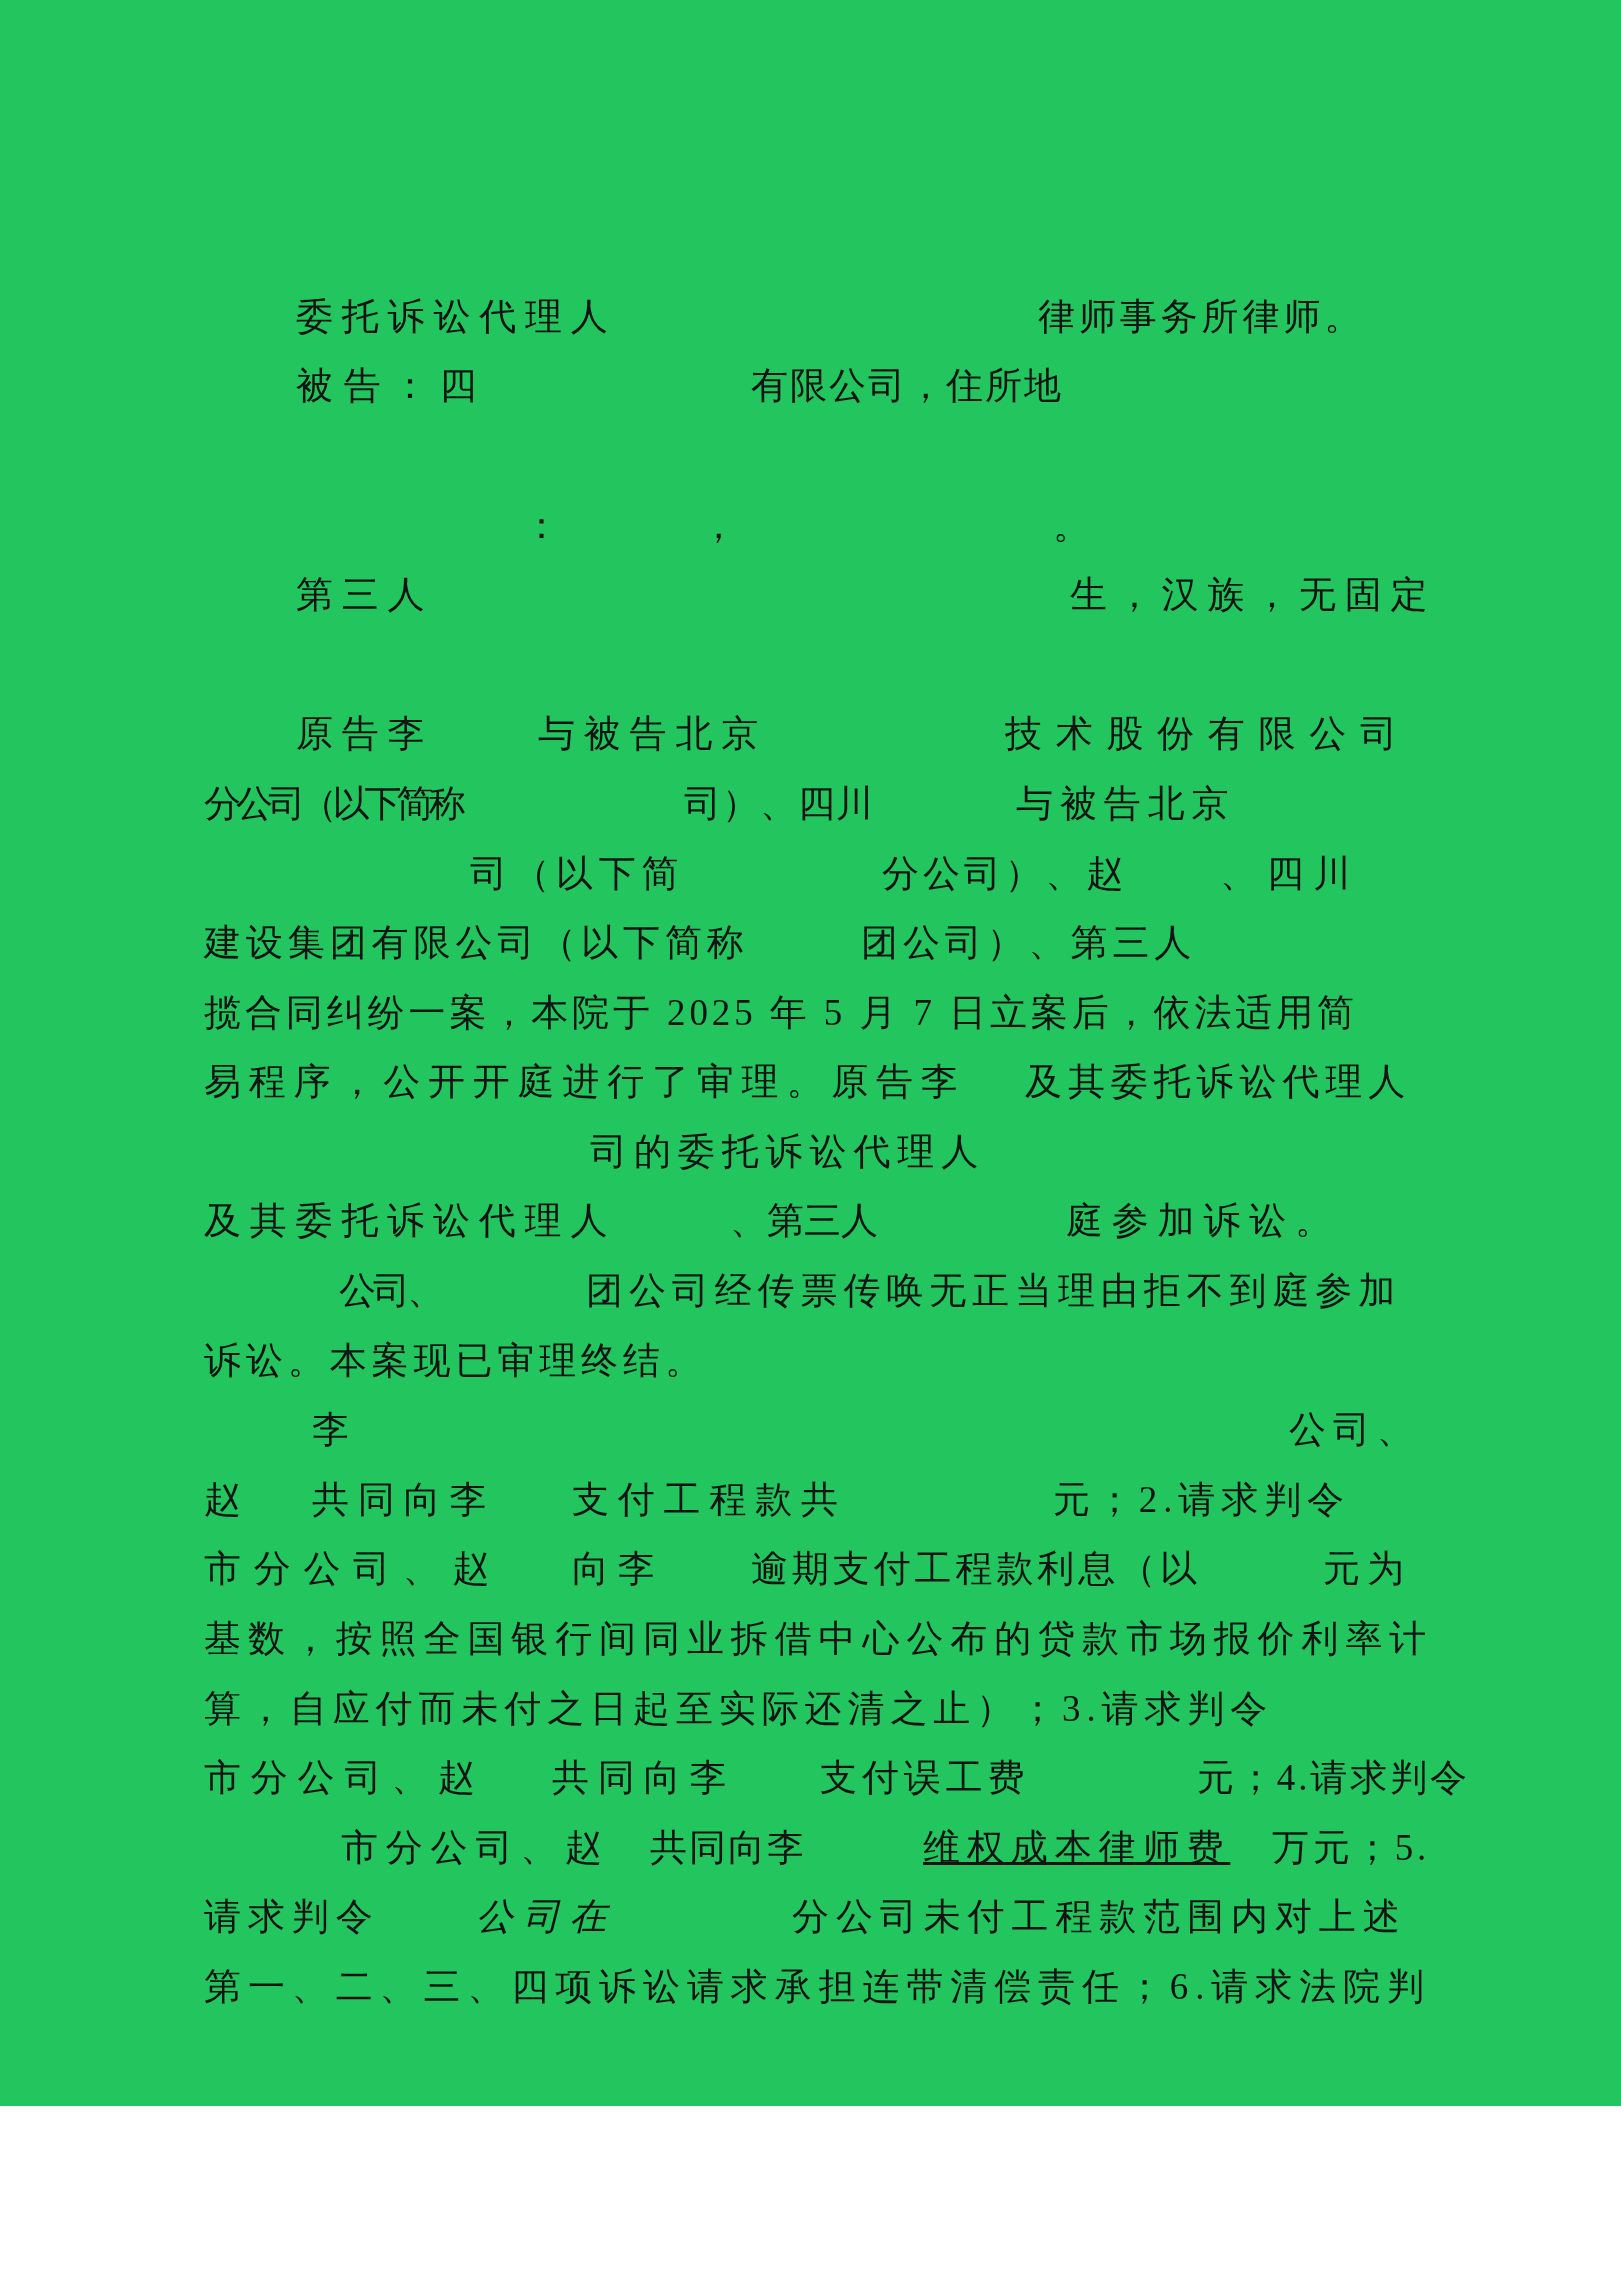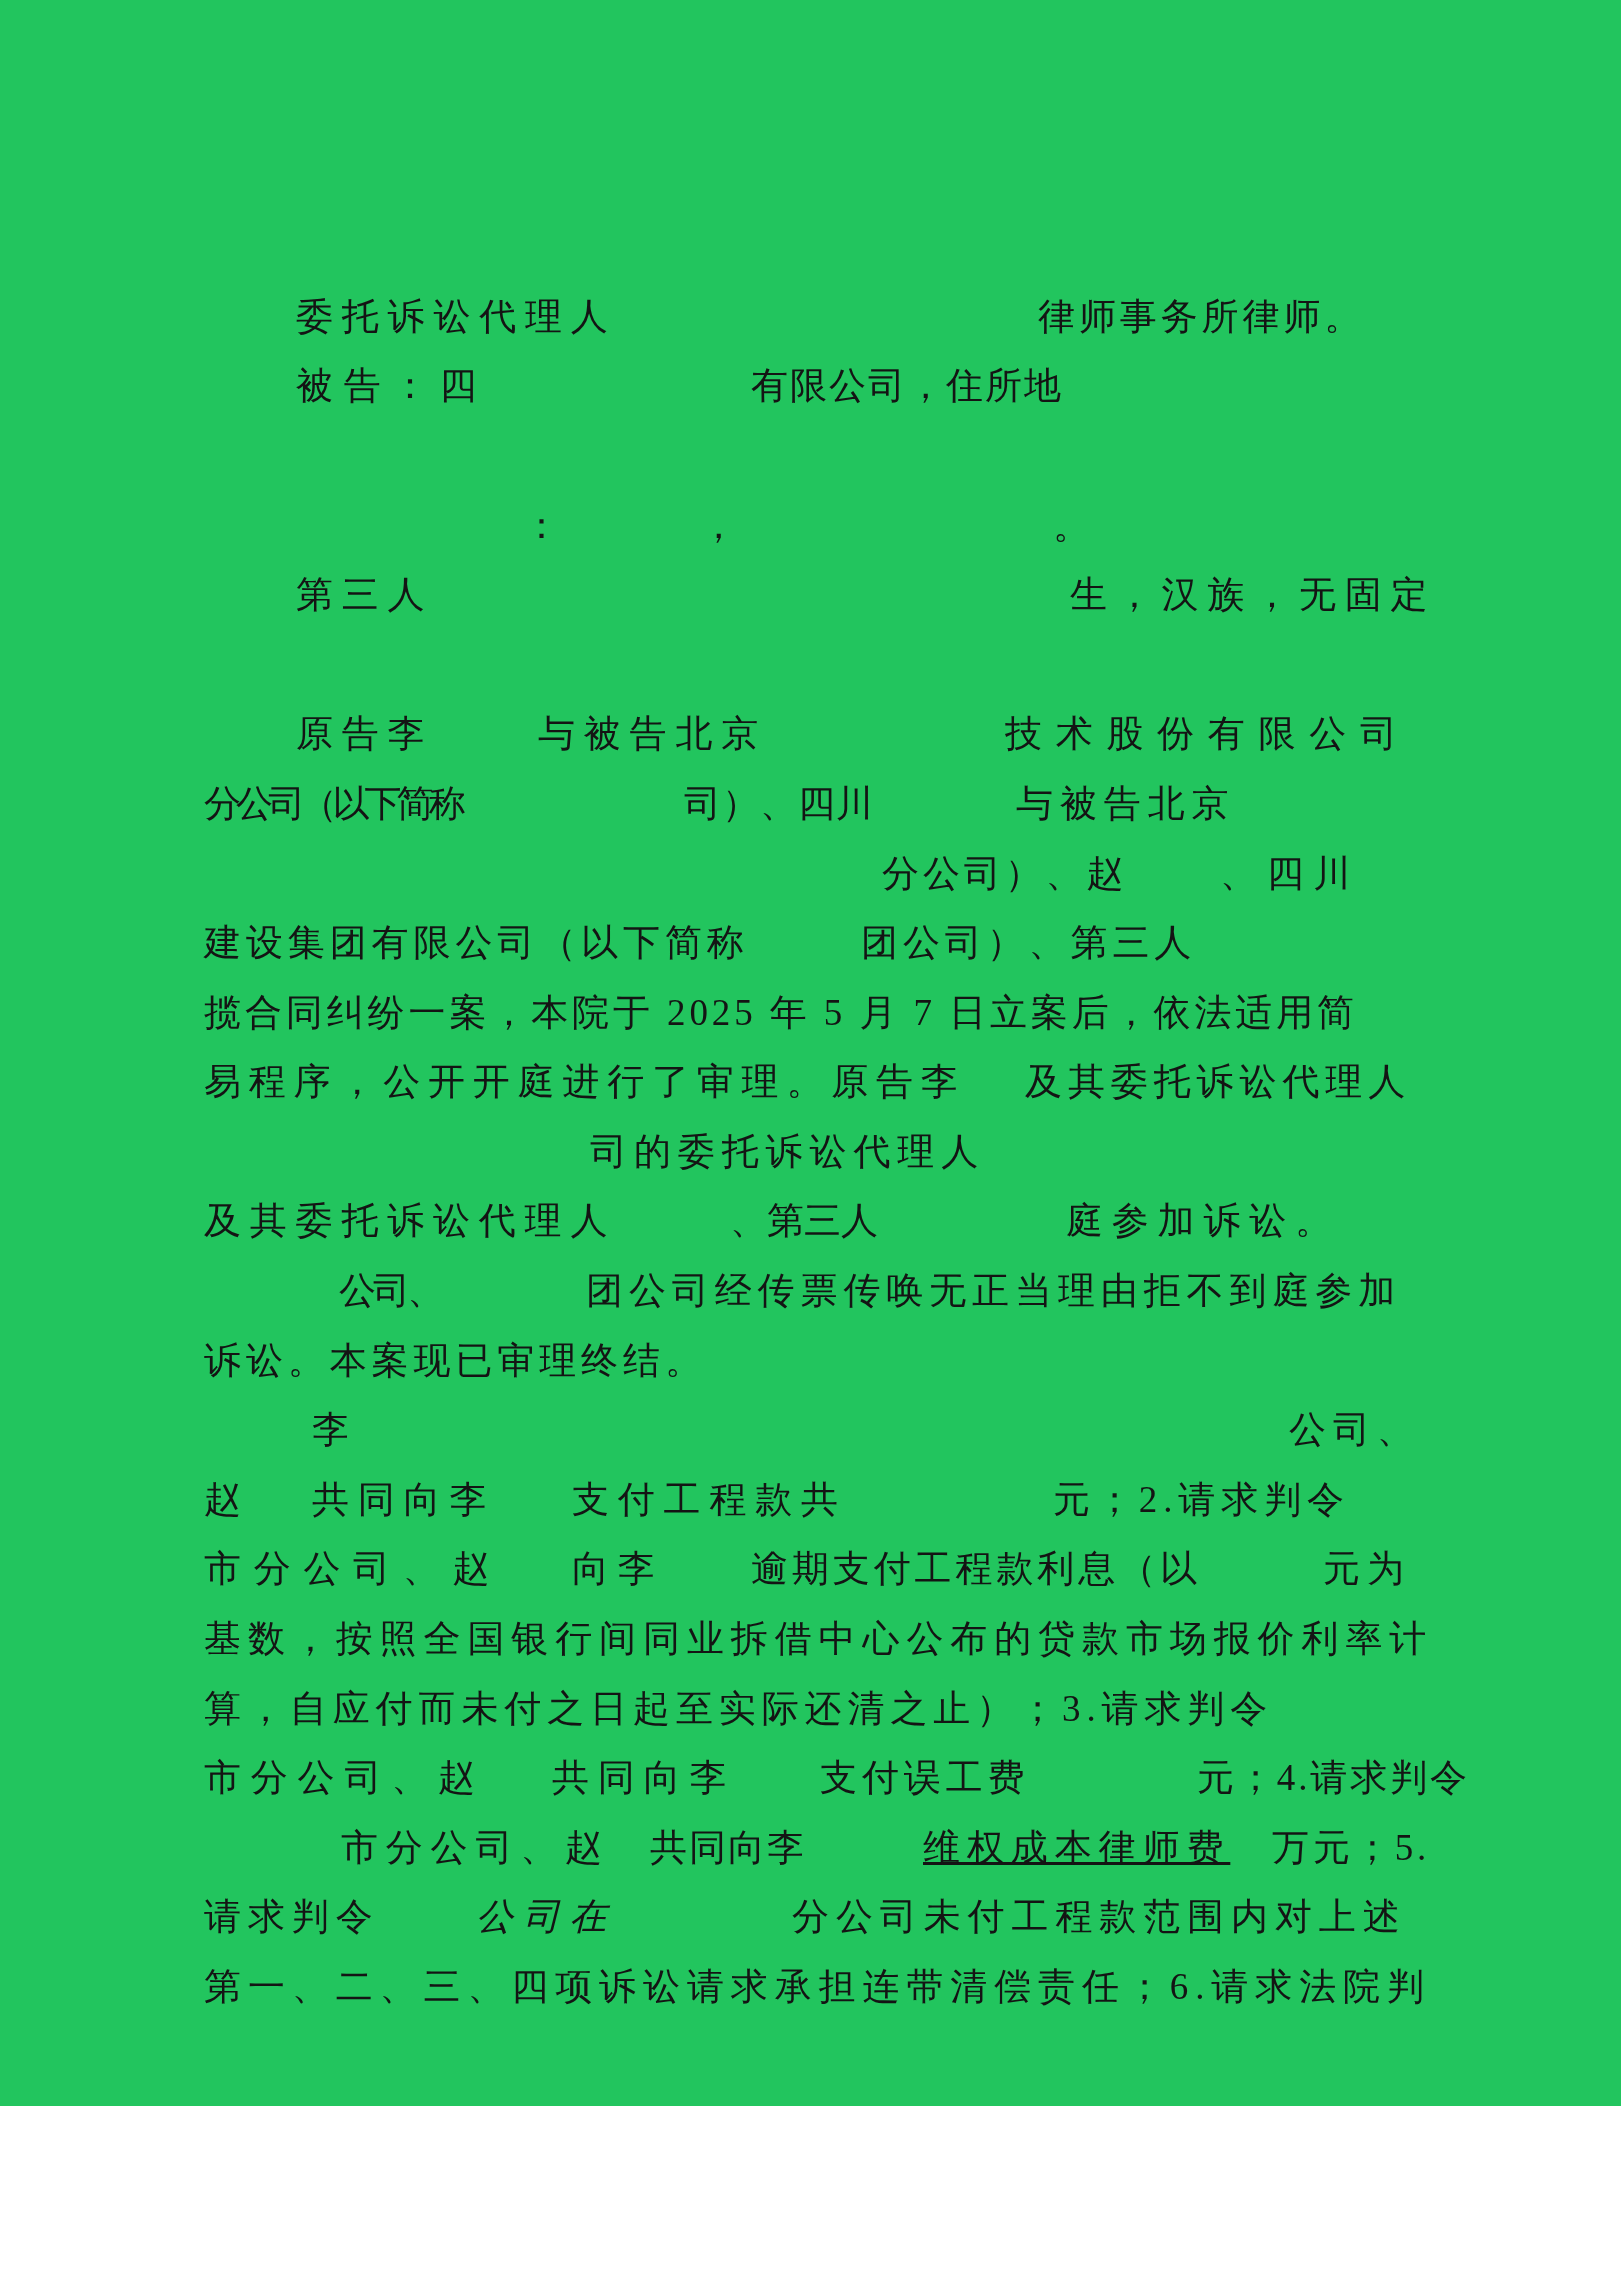--- a/index.html
+++ b/index.html
@@ -63,20 +63,21 @@
         <span class="seg" style="left: 296px; letter-spacing: 8.8px;">原告李</span>
         <span class="seg" style="left: 538px; letter-spacing: 8.8px;">与被告北京</span>
         <span class="seg" style="left: 1005px; letter-spacing: 13.7px;">技术股份有限公司</span>
       </div>
       <div class="line" style="top: 769px;">
         <span class="seg" style="left: 204px; letter-spacing: -4.9px;">分公司（以下简称</span>
         <span class="seg" style="left: 684px; letter-spacing: 1px;">司）、四川</span>
         <span class="seg" style="left: 1016px; letter-spacing: 6.9px;">与被告北京</span>
       </div>
       <div class="line" style="top: 839px;">
+        <span class="seg" style="left: 470px; letter-spacing: 5.9px;">司（以下简</span>
         <span class="seg" style="left: 882px; letter-spacing: 3.9px;">分公司）、赵</span>
         <span class="seg" style="left: 1220px; letter-spacing: 9.8px;">、四川</span>
       </div>
       <div class="line" style="top: 908px;">
         <span class="seg" style="left: 204px; letter-spacing: 4.9px;">建设集团有限公司（以下简称</span>
         <span class="seg" style="left: 861px; letter-spacing: 4.9px;">团公司）、第三人</span>
       </div>
       <div class="line" style="top: 978px;">
         <span class="seg" style="left: 204px; letter-spacing: 3.9px;">揽合同纠纷一案，本院于 2025 年 5 月 7 日立案后，依法适用简</span>
       </div>

